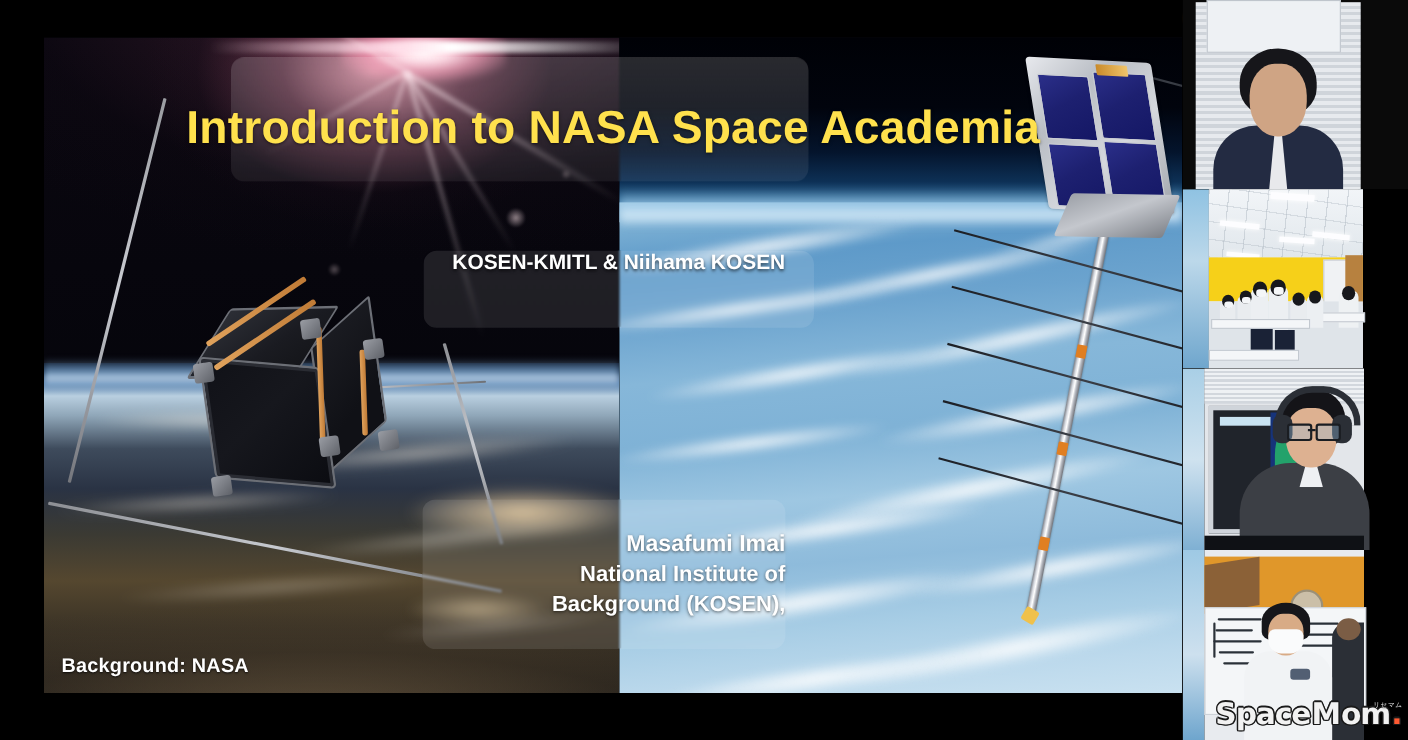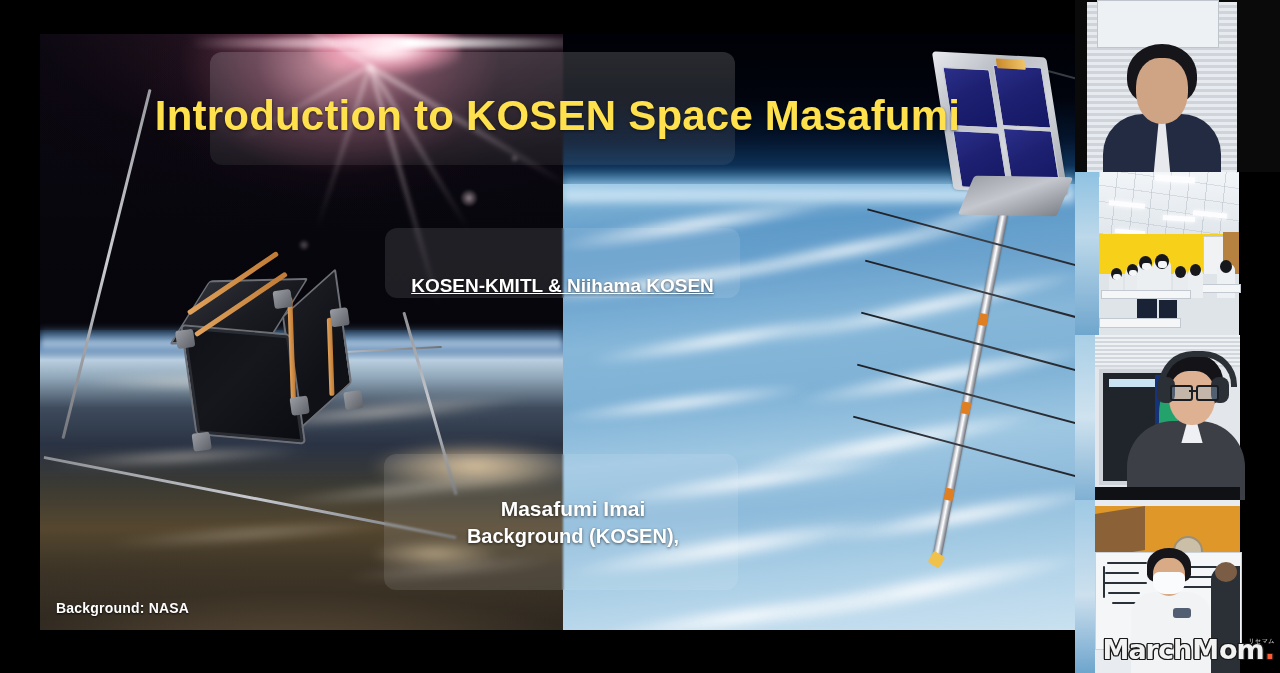--- a/index.html
+++ b/index.html
@@ -312,43 +312,42 @@
   .slide-title{
     position:absolute;left:55px;top:60px;width:925px;
     font-size:42px;font-weight:700;letter-spacing:.2px;
     color:#ffe14d;
     text-align:center;
     text-shadow:0 1px 3px rgba(0,0,0,.55);
     line-height:1.05;
   }
   .sub-box{
     left:345px;top:194px;width:355px;height:70px;
-    display:flex;flex-direction:column;align-items:center;justify-content:flex-end;
+    display:flex;flex-direction:column;align-items:center;justify-content:flex-start;
     gap:2px;
-    text-decoration:underline;
   }
   .sub-line{
     font-size:19px;font-weight:600;color:#ffffff;
     text-shadow:0 1px 3px rgba(0,0,0,.6);
     line-height:1.28;
   }
   .author-box{
     left:344px;top:420px;width:330px;height:136px;
-    display:flex;flex-direction:column;align-items:center;justify-content:center;padding-left:24px;
+    display:flex;flex-direction:column;align-items:flex-end;justify-content:center;
   }
   .author-line{
     font-size:20px;font-weight:600;color:#ffffff;
     text-shadow:0 1px 3px rgba(0,0,0,.6);
     line-height:1.34;
   }
   .author-line.name{font-size:21px;}
 
   .credit{
     position:absolute;bottom:14px;
-    font-size:14px;font-weight:700;color:#ffffff;
+    font-size:18px;font-weight:700;color:#ffffff;
     text-shadow:0 1px 2px rgba(0,0,0,.8);
     letter-spacing:.2px;
   }
   .credit-left{left:16px;}
 
   
   .tile{
     position:absolute;left:0;width:205px;overflow:hidden;background:#000;
   }
   .t1{top:0;height:172px;}
@@ -592,28 +591,29 @@
             <div class="rs-panel rp3"></div>
             <div class="rs-panel rp4"></div>
             <div class="rs-gold"></div>
             <div class="rs-bottom"></div>
           </div>
         </div>
 
       </div>
 
       <div class="tbox title-box"></div>
-      <div class="slide-title">Introduction to KOSEN Space Masafumi</div>
+      <div class="slide-title">Introduction to NASA Space Academia</div>
 
       <div class="tbox sub-box">
         <div class="sub-line">KOSEN-KMITL &amp; Niihama KOSEN</div>
       </div>
 
       <div class="tbox author-box">
         <div class="author-line name">Masafumi Imai</div>
+        <div class="author-line">National Institute of</div>
         <div class="author-line">Background (KOSEN),</div>
       </div>
 
     </div>
   </div>
 
   <div class="filmstrip">
 
     <div class="rec-dot"></div>
 
@@ -716,21 +716,21 @@
         <div class="v4-p2h"></div>
         <div class="v4-body"></div>
         <div class="v4-logo"></div>
         <div class="v4-hair"></div>
         <div class="v4-face"></div>
         <div class="v4-mask"></div>
       </div>
     </div>
 
     <div class="watermark">
-      <span class="wm-text">March</span>
+      <span class="wm-text">Space</span>
       <span class="wm-text">M</span>
       <span class="wm-text">om</span>
       <span class="wm-text wm-dot">.</span>
     </div>
     <div class="wm-sub">リセマム</div>
 
   </div>
 </div>
 
 </body></html>

